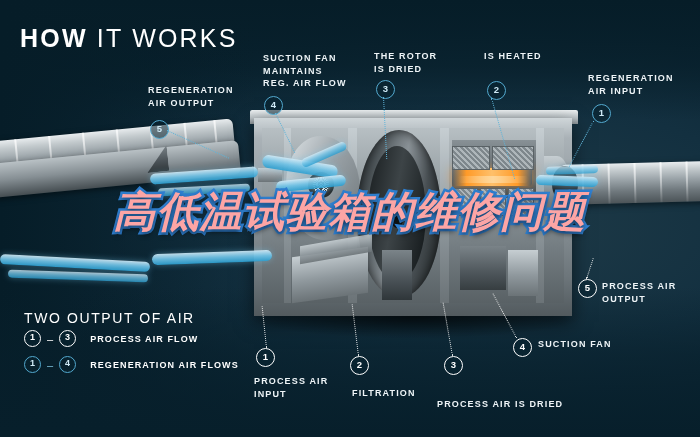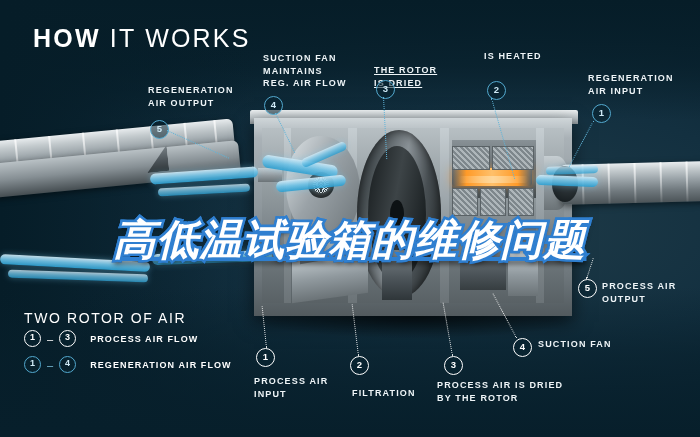--- a/index.html
+++ b/index.html
@@ -79,31 +79,30 @@
   .filt{position:absolute;background:
       repeating-linear-gradient(45deg,#7e878c 0 2px,#aeb6ba 2px 4px);
       border:1px solid #5a6266;}
 
   
   .flow{position:absolute;background:linear-gradient(180deg,#cfeaf7,#6fc2e6 50%,#2e9fd0);
     border-radius:40px;opacity:.93;box-shadow:0 0 6px rgba(120,200,235,.45);}
 
   
   .cn-title{
-    position:absolute;left:50%;top:212px;transform:translateX(-50%);
+    position:absolute;left:50%;top:184px;transform:translateX(-50%);
     font-size:42px;font-weight:bold;font-style:italic;letter-spacing:1px;
-    white-space:nowrap;color:#ffffff;
+    white-space:nowrap;color:#fca5a5;
     -webkit-text-stroke:5px #2f7fd0;
     paint-order:stroke fill;
     text-shadow:0 3px 5px rgba(0,0,0,.55);
-    text-decoration:underline;
   }
 
   
-  .ttl{position:absolute;left:33px;top:24px;font-size:25px;letter-spacing:2.2px;}
+  .ttl{position:absolute;left:20px;top:24px;font-size:25px;letter-spacing:2.2px;}
   .ttl b{font-weight:bold;}
   .ttl span{font-weight:300;}
 
   .lbl{position:absolute;font-size:9px;font-weight:bold;letter-spacing:1.15px;line-height:12.5px;
        color:#eef4f7;text-transform:uppercase;}
 
   .legend-ttl{position:absolute;left:24px;top:310px;font-size:14px;letter-spacing:1.6px;font-weight:400;}
   .legend-row{position:absolute;display:flex;align-items:center;gap:6px;}
   .legend-row .txt{font-size:9px;font-weight:bold;letter-spacing:1.1px;margin-left:8px;}
 
@@ -214,21 +213,21 @@
   <div class="lead blue" style="left:167px;top:130px;width:68px;transform:rotate(24deg);"></div>
 
   <div class="lbl" style="left:263px;top:52px;">
     <div>SUCTION FAN</div>
     <div>MAINTAINS</div>
     <div>REG. AIR FLOW</div>
   </div>
   <div class="mk blue" style="left:264px;top:96px;">4</div>
   <div class="lead blue" style="left:276px;top:113px;width:44px;transform:rotate(64deg);"></div>
 
-  <div class="lbl" style="left:374px;top:64px;text-decoration:underline;">
+  <div class="lbl" style="left:374px;top:50px;">
     <div>THE ROTOR</div>
     <div>IS DRIED</div>
   </div>
   <div class="mk blue" style="left:376px;top:80px;">3</div>
   <div class="lead blue" style="left:384px;top:97px;width:62px;transform:rotate(87deg);"></div>
 
   <div class="lbl" style="left:484px;top:50px;">
     <div>IS HEATED</div>
   </div>
   <div class="mk blue" style="left:487px;top:81px;">2</div>
@@ -262,34 +261,33 @@
   </div>
 
   <div class="mk" style="left:350px;top:356px;">2</div>
   <div class="lead" style="left:358px;top:356px;width:52px;transform:rotate(-97deg);"></div>
   <div class="lbl" style="left:352px;top:387px;">
     <div>FILTRATION</div>
   </div>
 
   <div class="mk" style="left:444px;top:356px;">3</div>
   <div class="lead" style="left:452px;top:356px;width:54px;transform:rotate(-100deg);"></div>
-  <div class="lbl" style="left:437px;top:379px;">
+  <div class="lbl" style="left:437px;top:398px;">
     <div>PROCESS AIR IS DRIED</div>
-    <div>BY THE ROTOR</div>
-  </div>
-
-  <div class="legend-ttl">TWO ROTOR OF AIR</div>
+  </div>
+
+  <div class="legend-ttl">TWO OUTPUT OF AIR</div>
 
   <div class="legend-row" style="left:24px;top:330px;">
     <div class="mk sm" style="position:relative;left:0;top:0;">1</div>
     <span style="font-size:11px;">–</span>
     <div class="mk sm" style="position:relative;left:0;top:0;">3</div>
     <span class="txt">PROCESS AIR FLOW</span>
   </div>
 
   <div class="legend-row" style="left:24px;top:356px;">
     <div class="mk sm blue" style="position:relative;left:0;top:0;">1</div>
     <span style="font-size:11px;color:#7cc0dd;">–</span>
     <div class="mk sm blue" style="position:relative;left:0;top:0;">4</div>
-    <span class="txt">REGENERATION AIR FLOW</span>
+    <span class="txt">REGENERATION AIR FLOWS</span>
   </div>
 
 </div>
 
 </body></html>

